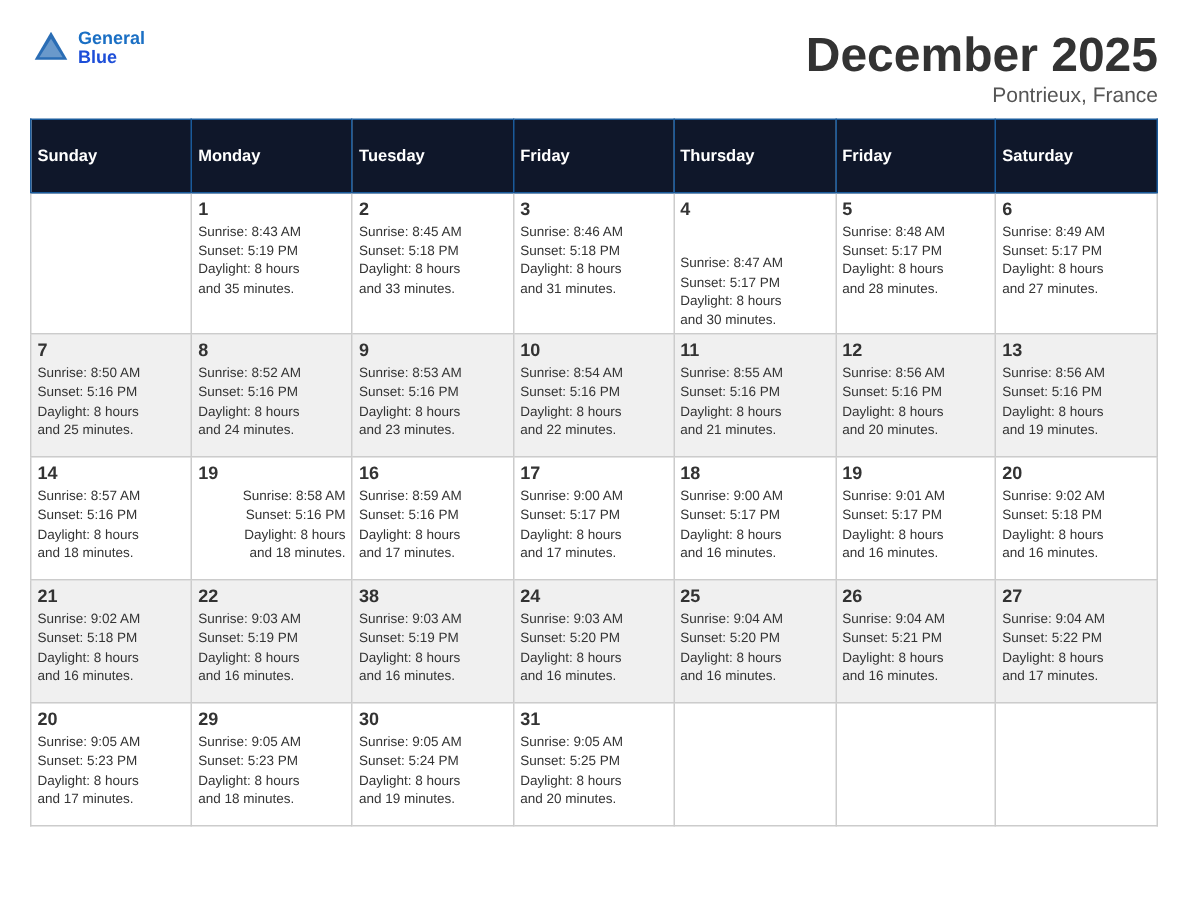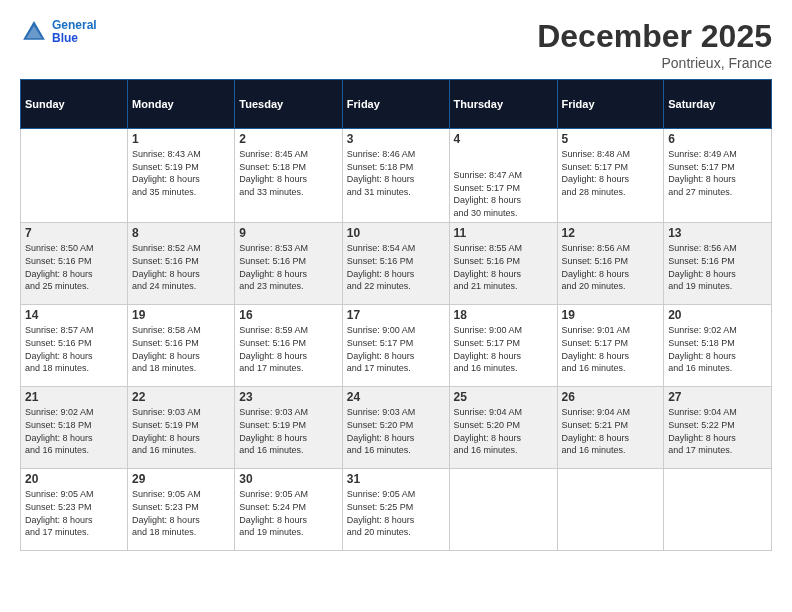--- a/index.html
+++ b/index.html
@@ -226,21 +226,21 @@
         <tr>
           <td>
             <span class="day-num">14</span>
             <div class="day-info" style="white-space: pre-line;">Sunrise: 8:57 AM
 Sunset: 5:16 PM
 Daylight: 8 hours
 and 18 minutes.</div>
           </td>
           <td>
             <span class="day-num">19</span>
-            <div class="day-info" style="white-space: pre-line;">Sunrise: 8:58 AM
+            <div class="day-info" style="white-space: pre-line; text-align: right;">Sunrise: 8:58 AM
 Sunset: 5:16 PM
 Daylight: 8 hours
 and 18 minutes.</div>
           </td>
           <td>
             <span class="day-num">16</span>
             <div class="day-info" style="white-space: pre-line;">Sunrise: 8:59 AM
 Sunset: 5:16 PM
 Daylight: 8 hours
 and 17 minutes.</div>
@@ -283,21 +283,21 @@
 and 16 minutes.</div>
           </td>
           <td>
             <span class="day-num">22</span>
             <div class="day-info" style="white-space: pre-line;">Sunrise: 9:03 AM
 Sunset: 5:19 PM
 Daylight: 8 hours
 and 16 minutes.</div>
           </td>
           <td>
-            <span class="day-num">23</span>
+            <span class="day-num">38</span>
             <div class="day-info" style="white-space: pre-line;">Sunrise: 9:03 AM
 Sunset: 5:19 PM
 Daylight: 8 hours
 and 16 minutes.</div>
           </td>
           <td>
             <span class="day-num">24</span>
             <div class="day-info" style="white-space: pre-line;">Sunrise: 9:03 AM
 Sunset: 5:20 PM
 Daylight: 8 hours

